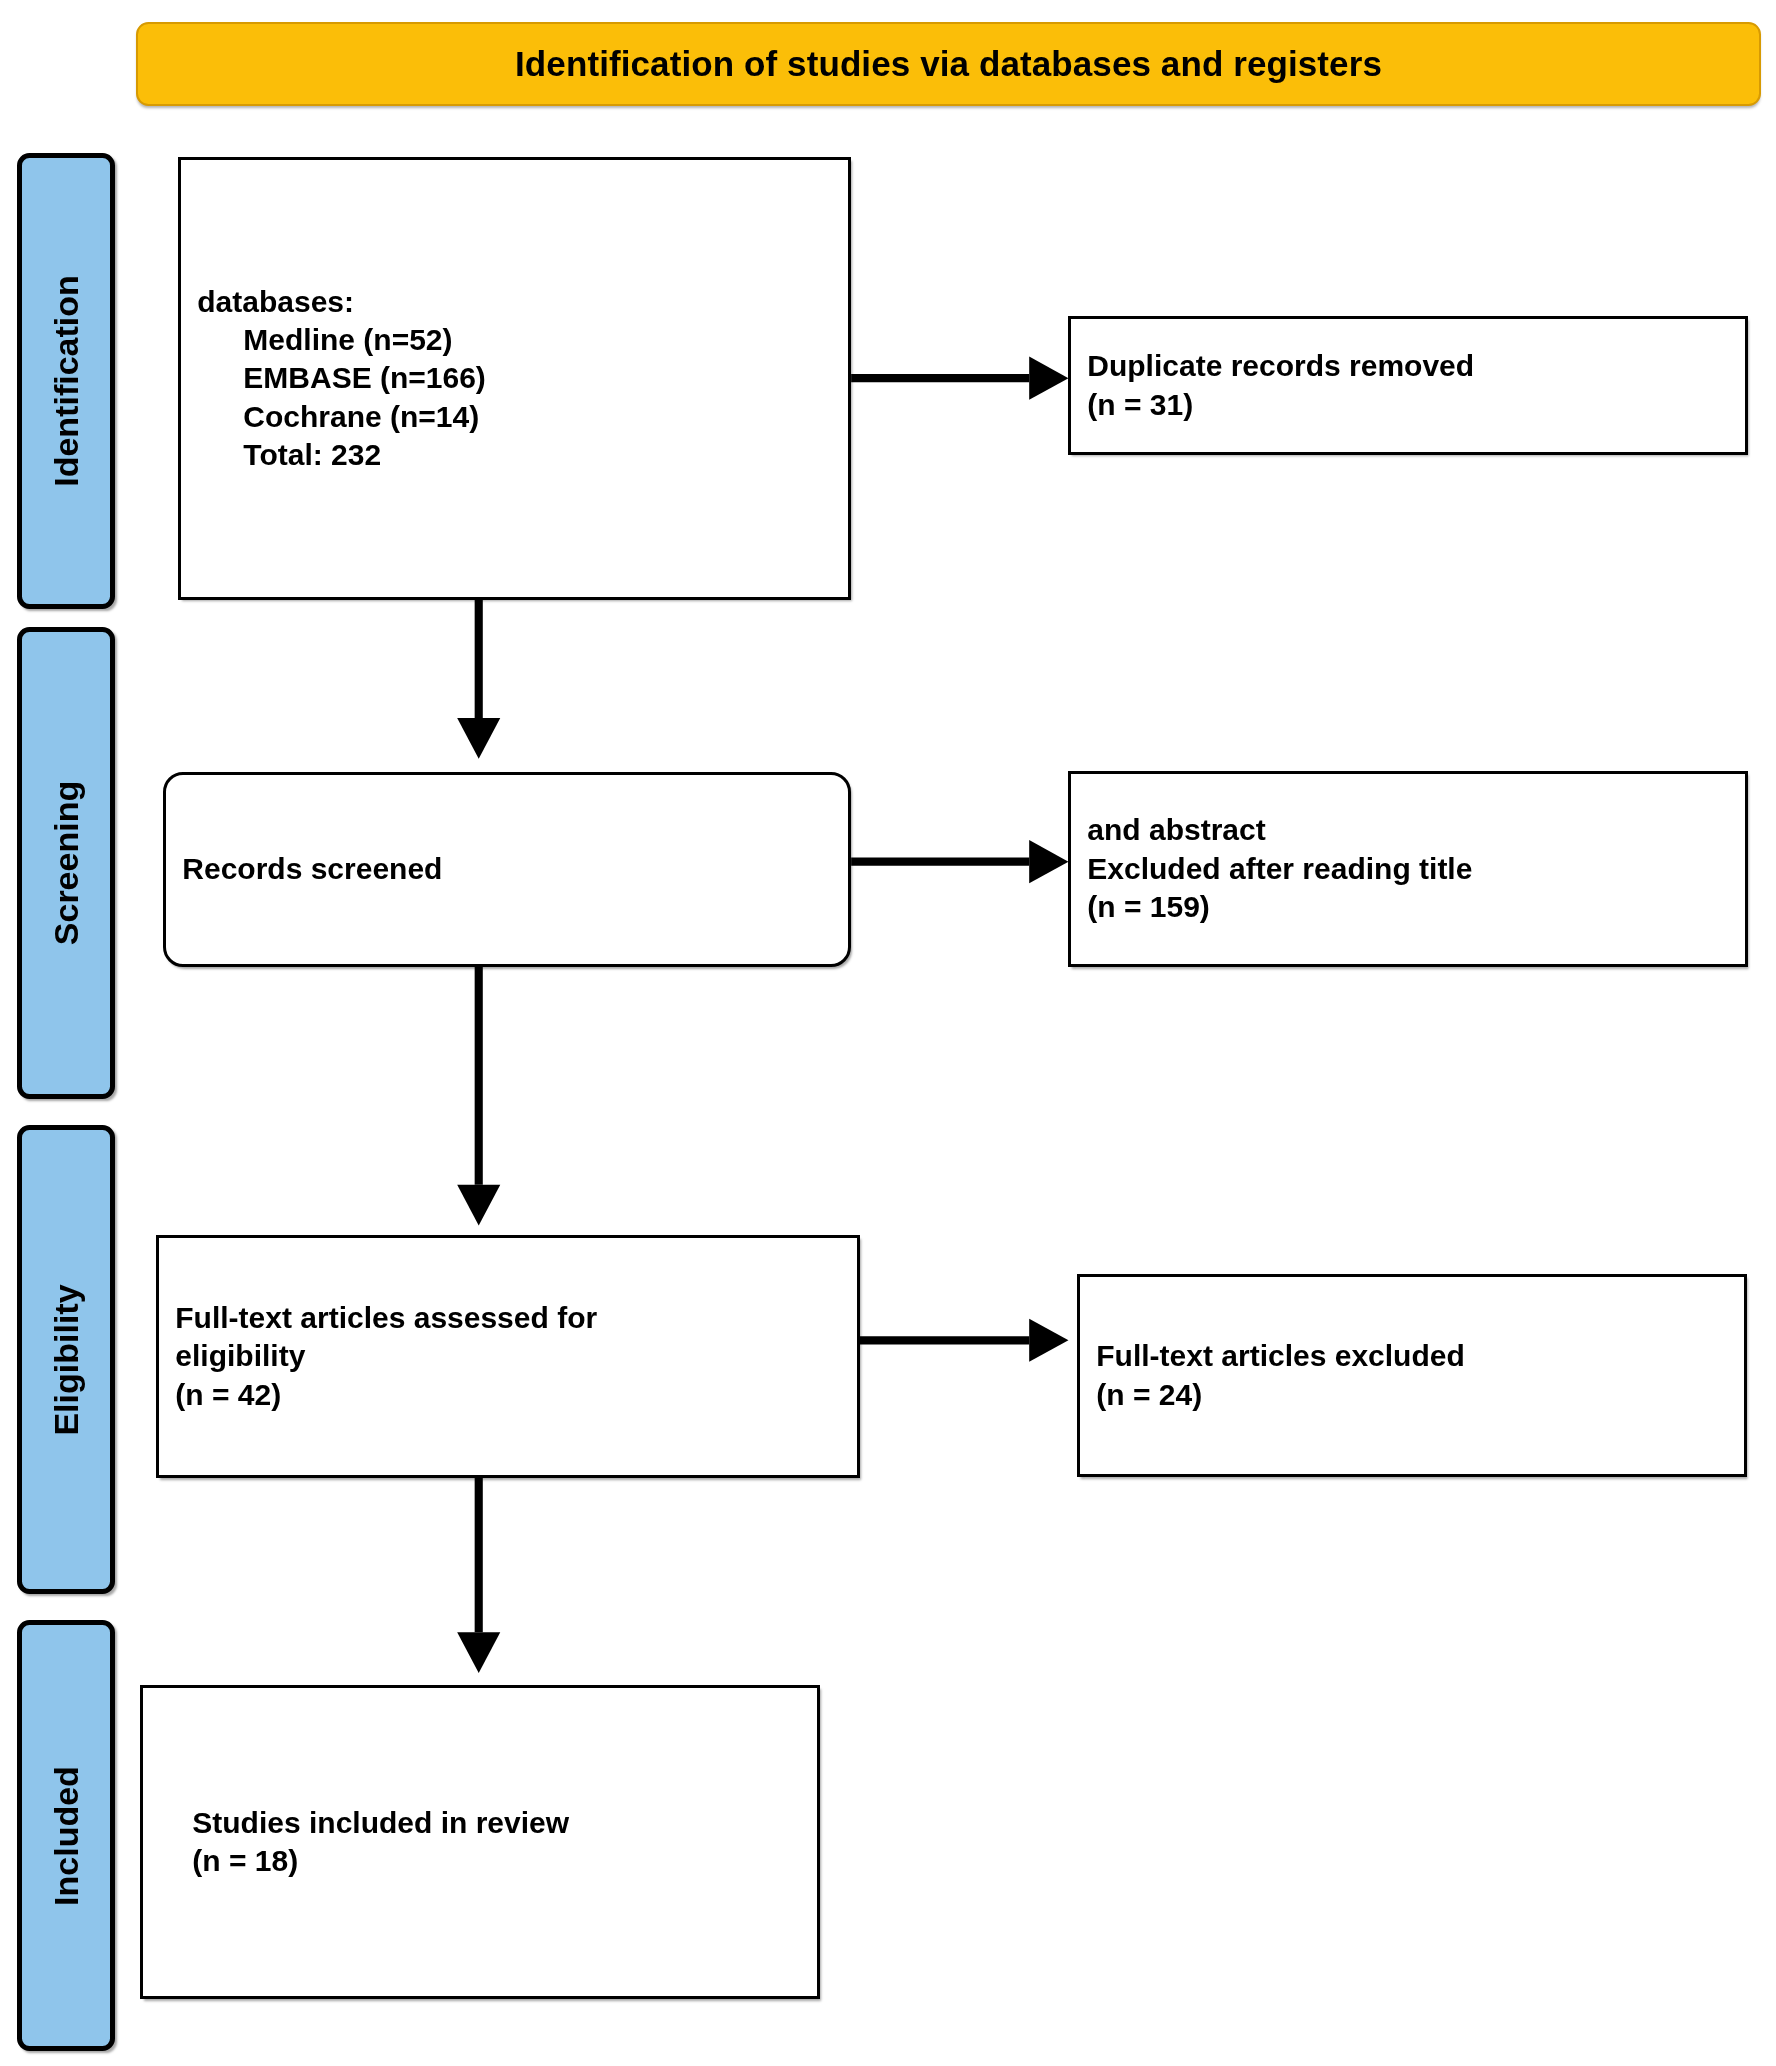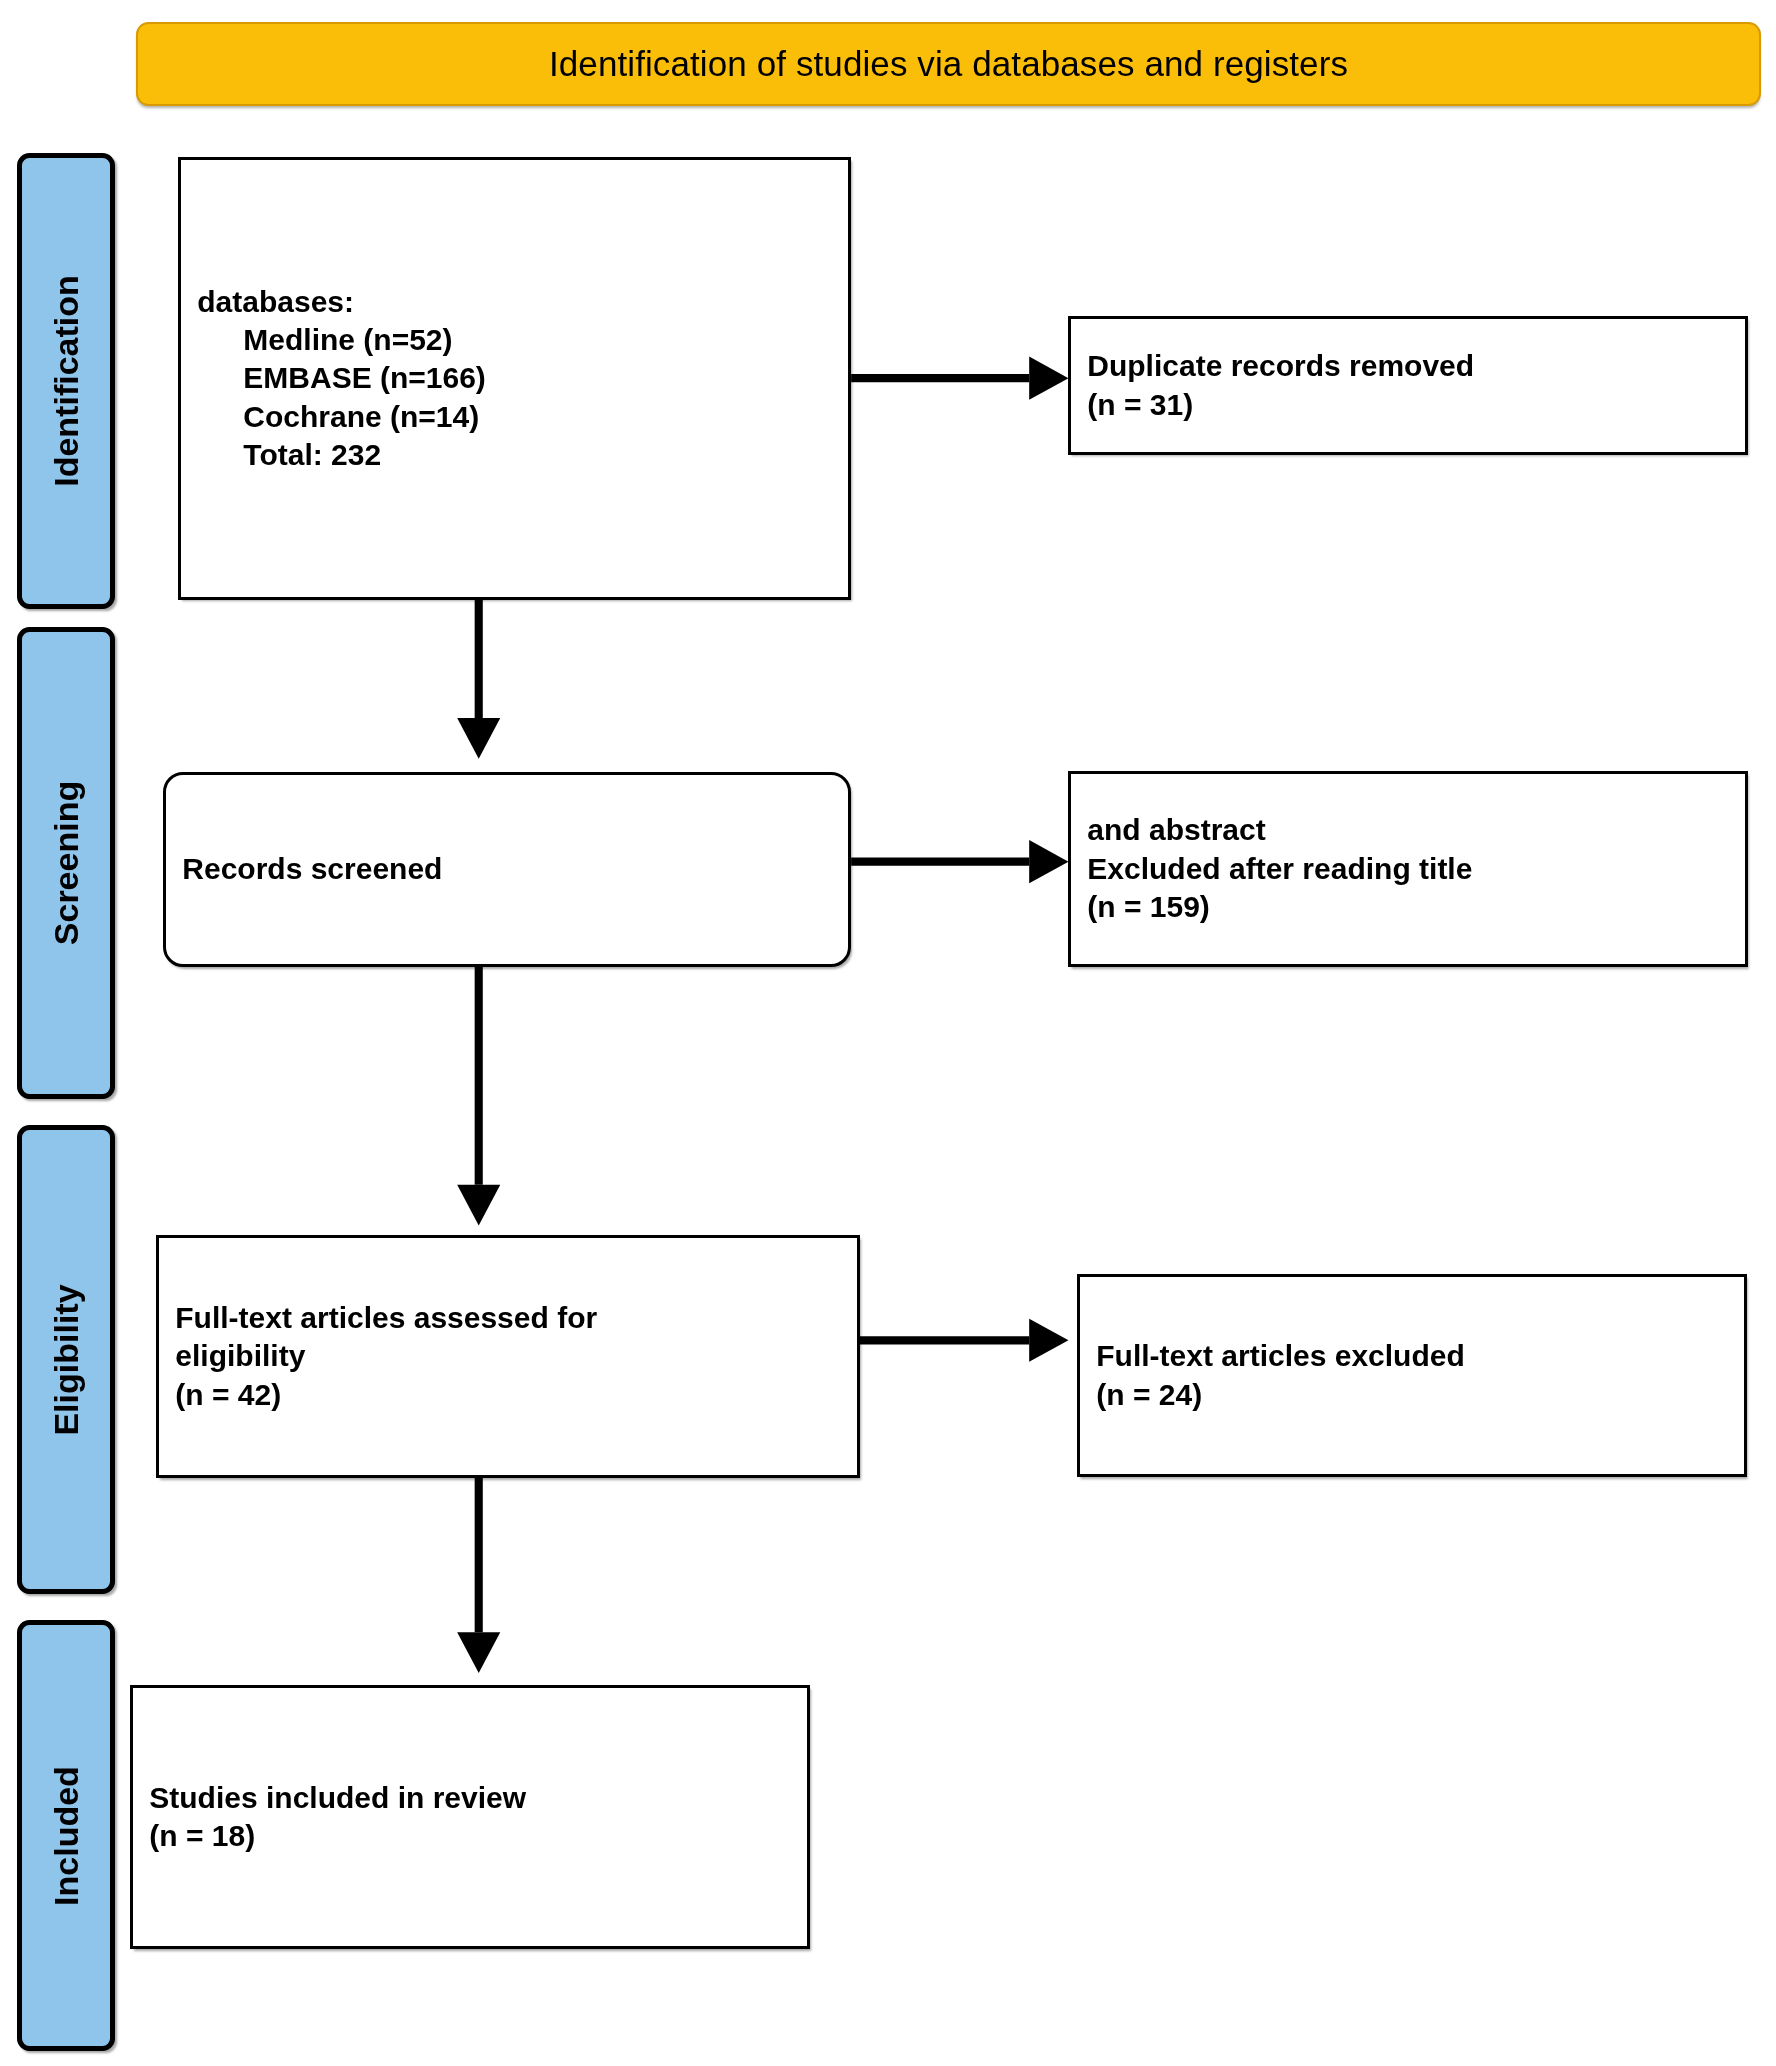--- a/index.html
+++ b/index.html
@@ -28,21 +28,21 @@
     border: 2.9px solid #D79A02;
     border-radius: 12.4px;
     box-sizing: border-box;
     display: flex;
     align-items: center;
     justify-content: center;
     box-shadow: 0 3.4px 2.9px -1.4px rgba(0,0,0,0.30);
   }
   .banner-text {
     font-size: 35px;
-    font-weight: normal;
+    font-weight: bold;
     color: #000000;
     letter-spacing: 0.1px;
     white-space: nowrap;
   }
 
   
   .pill {
     position: absolute;
     left: 17px;
     width: 98px;
@@ -193,21 +193,21 @@
     </div>
   </div>
 
   <div class="box" style="left:1077px; top:1274px; width:670px; height:203px;">
     <div class="box-inner">
       <div class="box-line">Full-text articles excluded</div>
       <div class="box-line">(n = 24)</div>
     </div>
   </div>
 
-  <div class="box" style="left:130px; top:1685px; width:680px; height:264px;">
+  <div class="box" style="left:140px; top:1685px; width:680px; height:314px;padding-left:33px;">
     <div class="box-inner">
       <div class="box-line">Studies included in review</div>
       <div class="box-line">(n = 18)</div>
     </div>
   </div>
 
 </div>
 
 
 </body></html>

